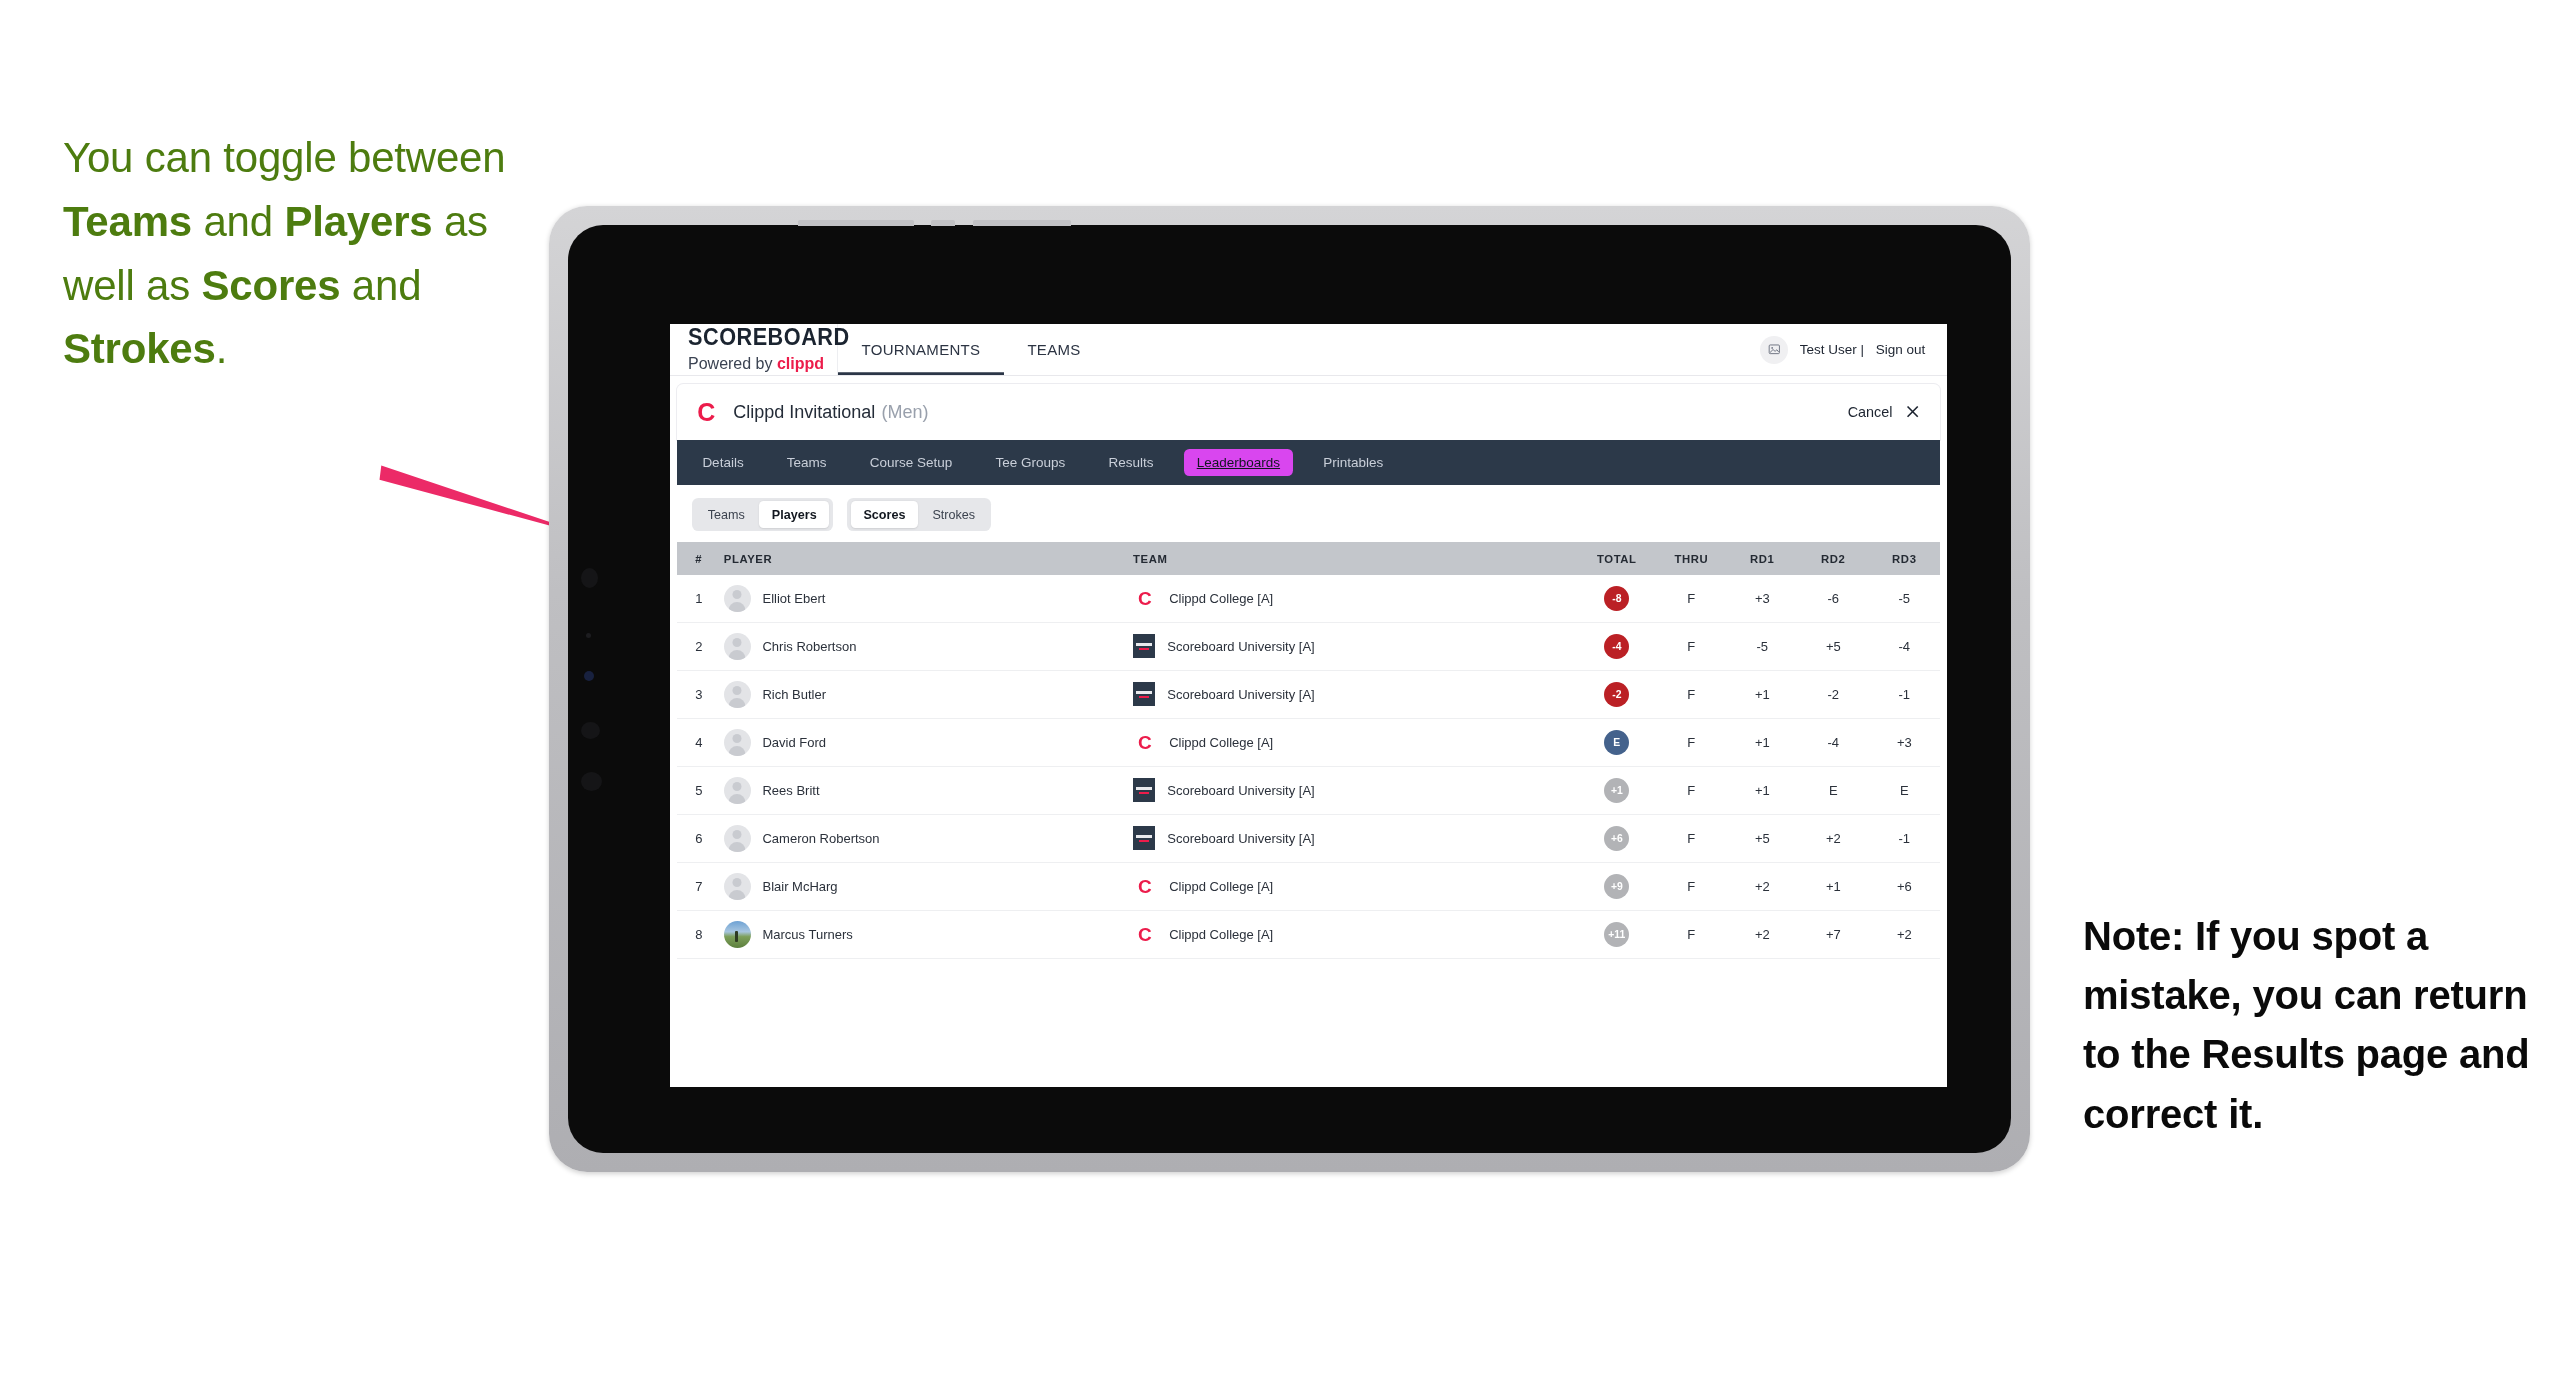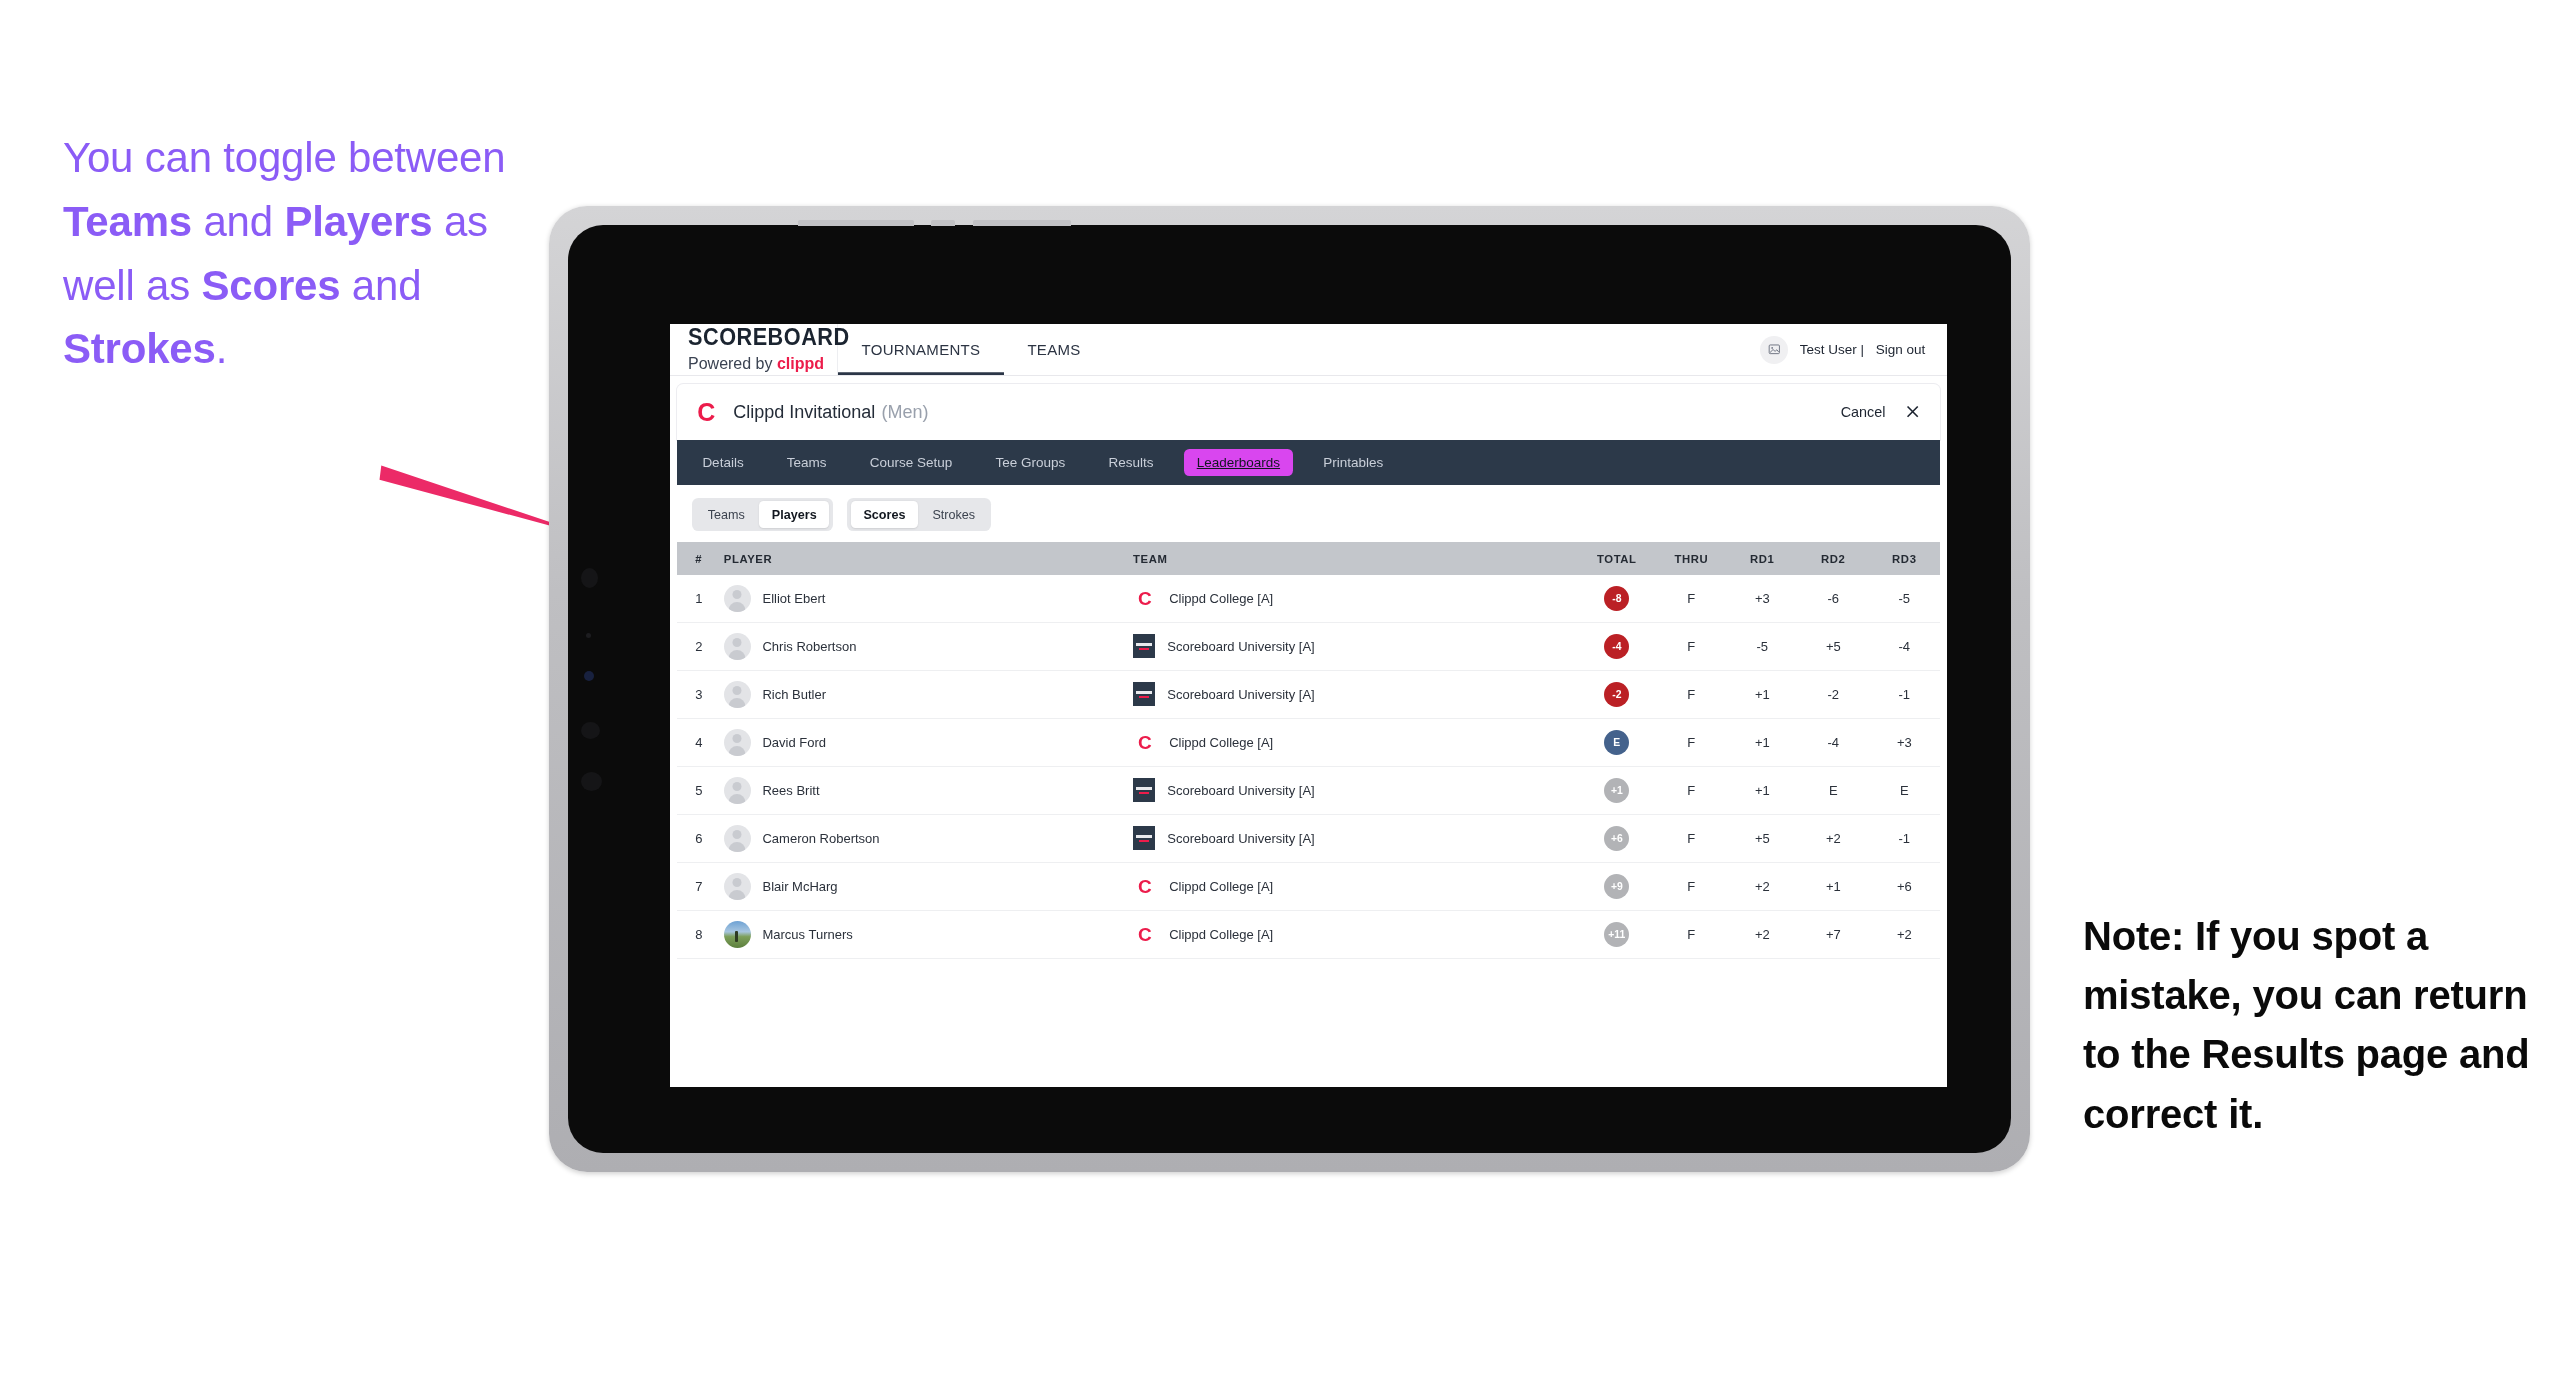--- a/index.html
+++ b/index.html
@@ -7,21 +7,21 @@
     width: 2576px; height: 1386px;
     background: #ffffff;
     font-family: "Liberation Sans", sans-serif;
     overflow: hidden;
   }
   #stage { position: relative; width: 2576px; height: 1386px; background:#fff; }
 
   
   .annot-left {
     position: absolute; left: 63px; top: 126px; width: 488px;
-    font-size: 42px; line-height: 1.52; color: #8b5cf6;
+    font-size: 42px; line-height: 1.52; color: #4d7c0f;
     letter-spacing: -0.2px;
   }
   .annot-left b { font-weight: 700; }
 
   
   .annot-right {
     position: absolute; left: 2083px; top: 907px; width: 488px;
     font-size: 40px; line-height: 1.48; color: #0a0a0a;
     font-weight: 700; letter-spacing: -0.2px;
   }
@@ -98,21 +98,21 @@
   
   .event-bar {
     margin: 8.1px 7.2px 0 7.2px;
     height: 56px; background:#fff; border-radius: 6.3px 6.3px 0 0;
     display:flex; align-items:center; padding: 0 20px;
     box-shadow: 0 0 0 0.9px #ececf0;
   }
   .event-logo { font-size: 25px; font-weight: 800; color:#ec1c4b; line-height:1; width: 36px;}
   .event-name { font-size: 18px; color:#242c38; }
   .event-gender { font-size: 18px; color:#99a0ac; margin-left: 6.3px; }
-  .cancel-wrap { margin-left:auto; display:flex; align-items:center; gap: 19px; }
+  .cancel-wrap { margin-left:auto; display:flex; align-items:center; gap: 12px; }
   .cancel-text { font-size: 14.4px; color:#1d2430; }
 
   
   .sec-tabs {
     margin: 0 7.2px; height: 45px; background:#2c3949;
     display:flex; align-items:center; padding: 0 12.6px; gap: 18px;
   }
   .sec-tab {
     font-size: 13.5px; color:#c9cfd9; padding: 6.3px 12.6px; border-radius: 5.4px;
     white-space: nowrap;

